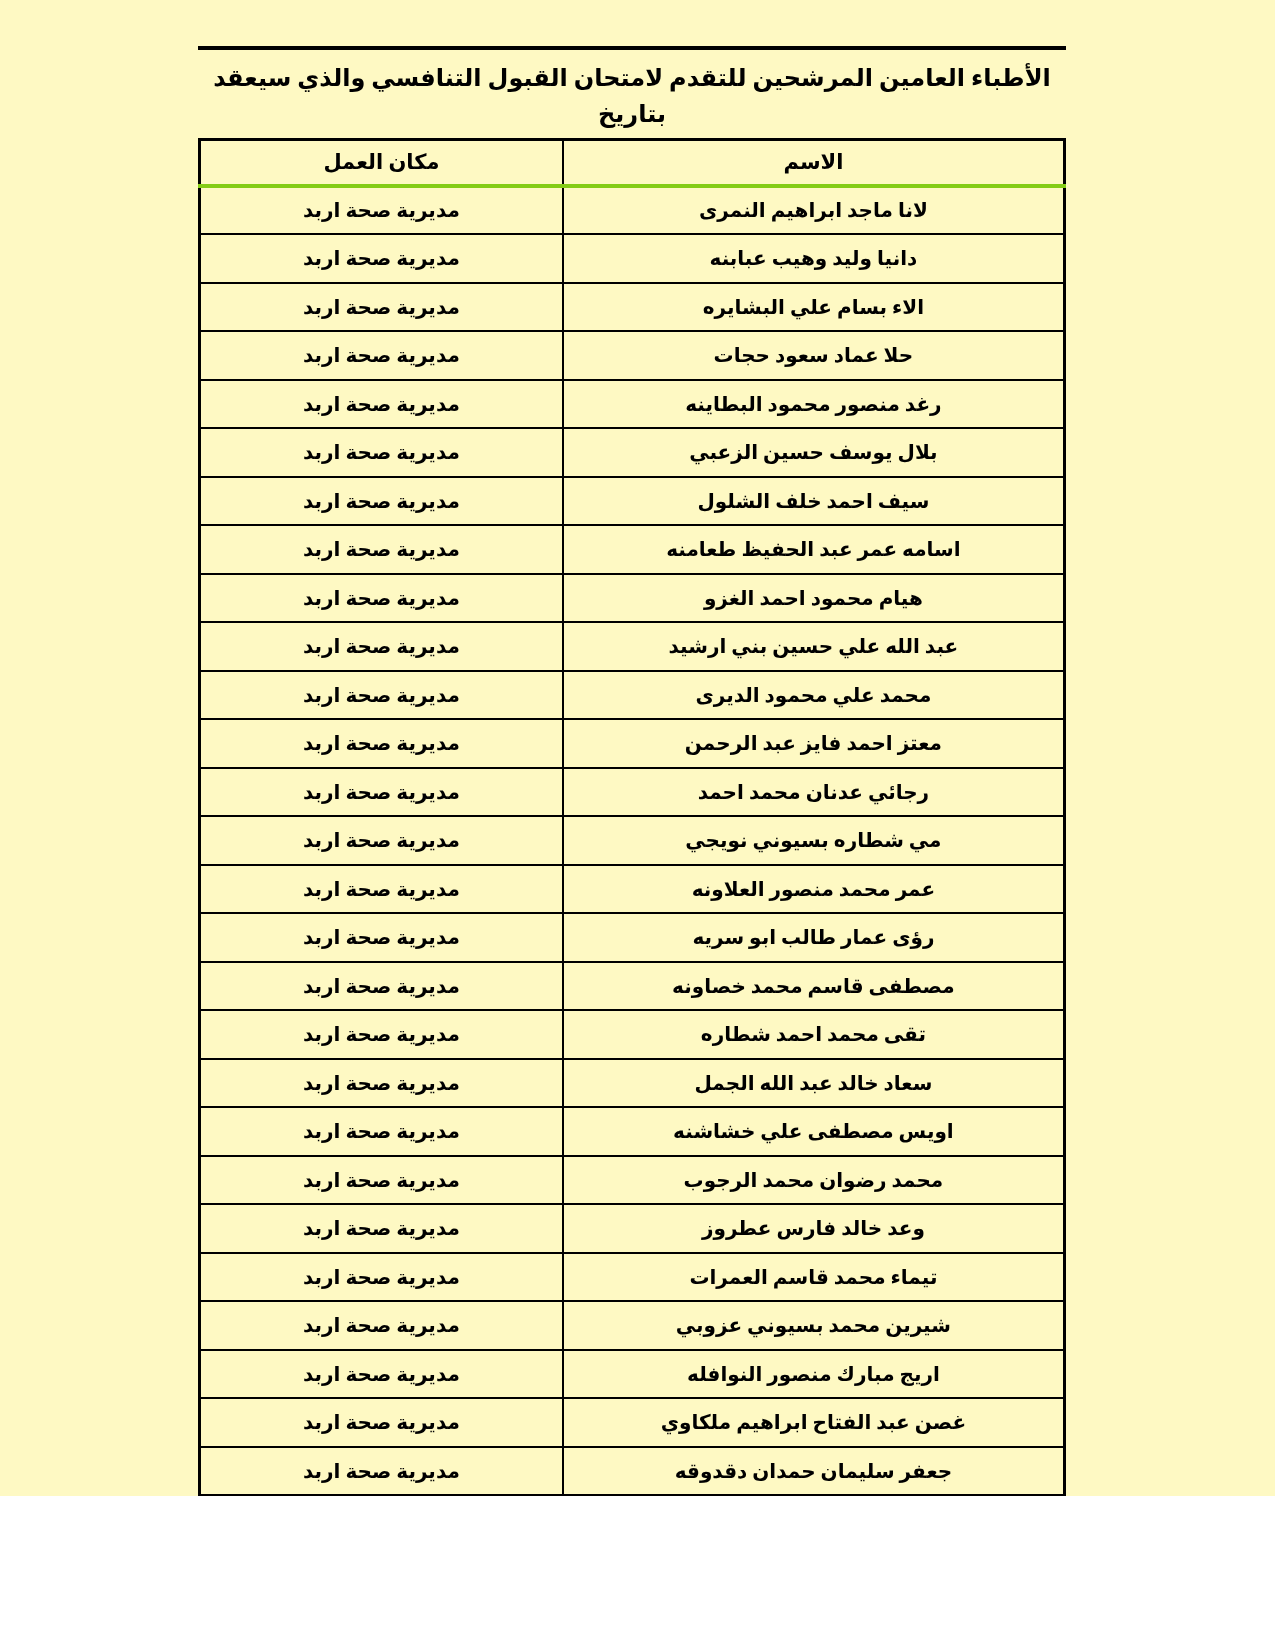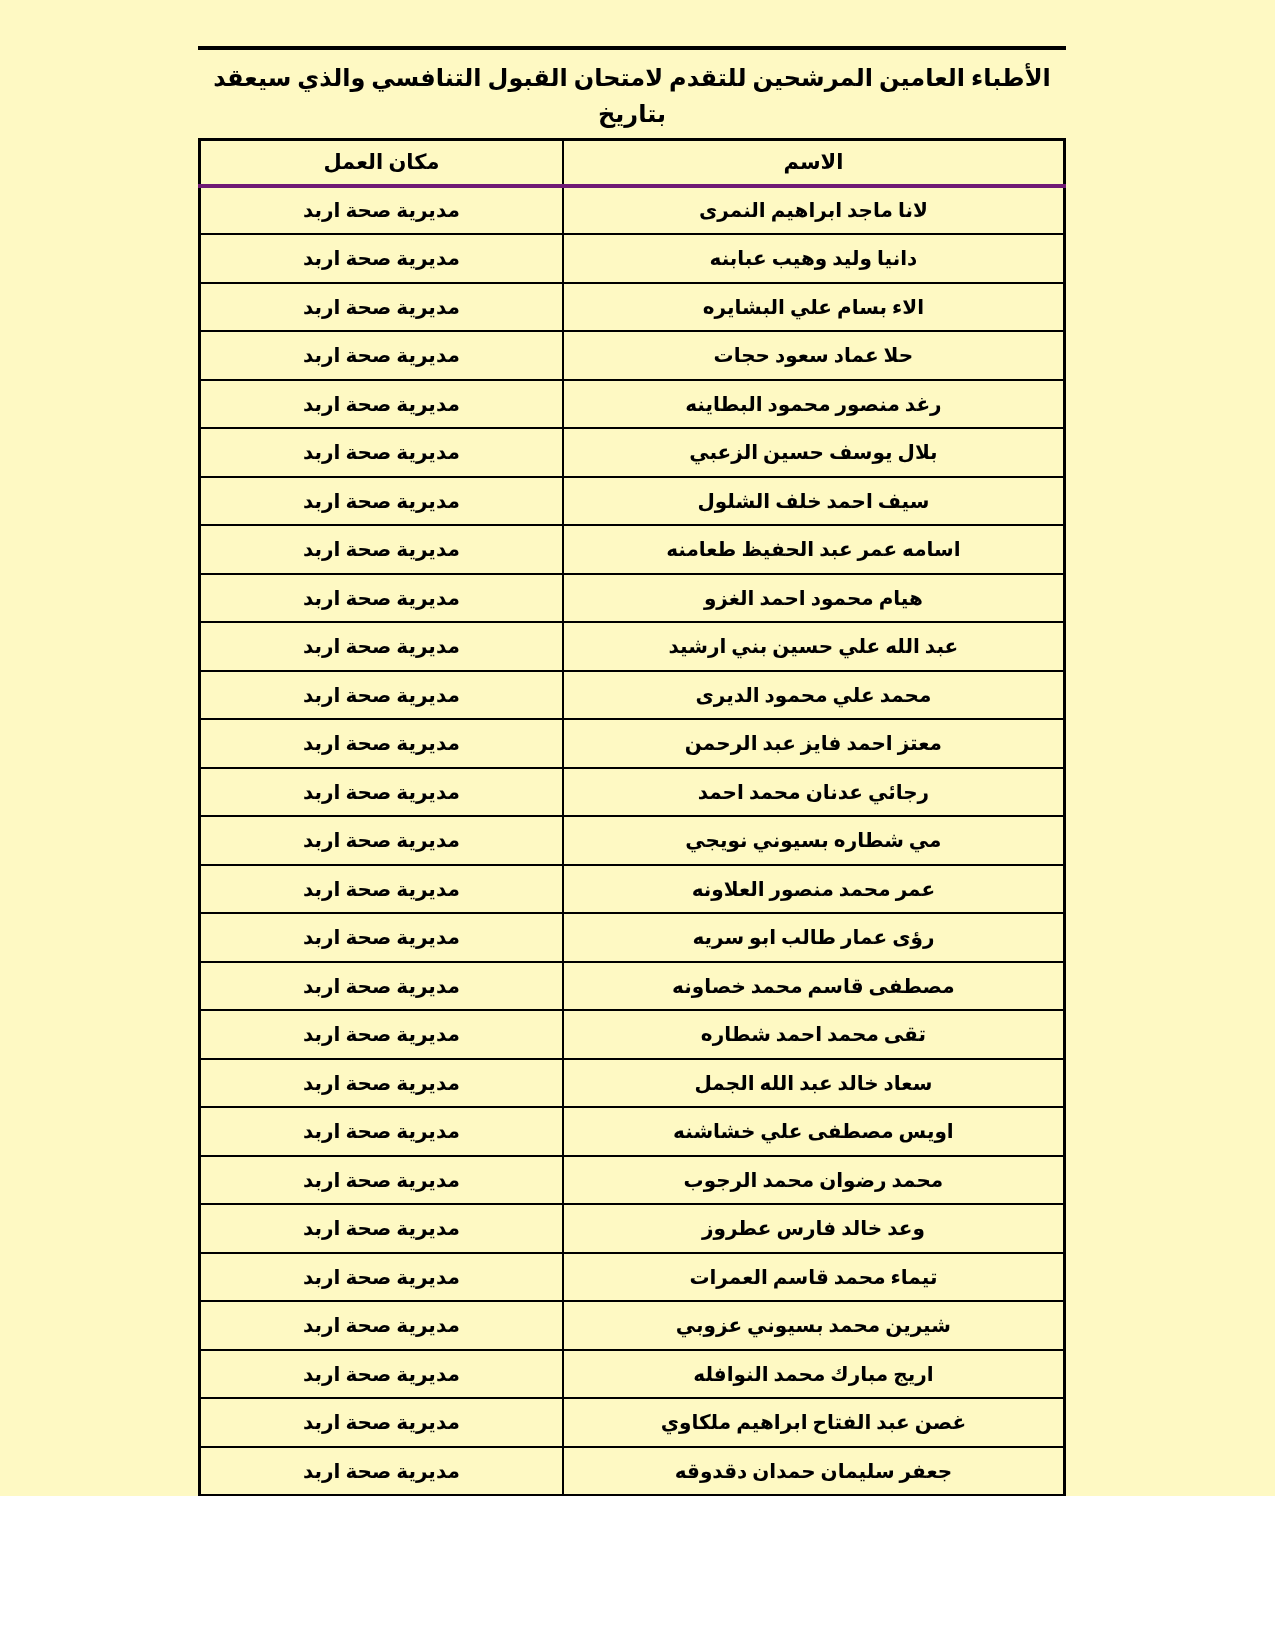--- a/index.html
+++ b/index.html
@@ -46,21 +46,21 @@
   table.candidates td {
     border: 2px solid #000000;
     text-align: center;
     vertical-align: middle;
     padding: 2px 6px;
   }
   table.candidates thead th {
     height: 46px;
     font-weight: bold;
     font-size: 21px;
-    border-bottom: 4px solid #701a75;
+    border-bottom: 4px solid #84cc16;
   }
   table.candidates tbody td {
     height: 48.5px;
     font-size: 20px;
     font-weight: bold;
   }
   col.col-name { width: 58%; }
   col.col-workplace { width: 42%; }
 </style>
 </head>
@@ -202,21 +202,21 @@
             <td>تيماء محمد قاسم العمرات</td>
             <td>مديرية صحة اربد</td>
           </tr>
 
           <tr>
             <td>شيرين محمد بسيوني عزوبي</td>
             <td>مديرية صحة اربد</td>
           </tr>
 
           <tr>
-            <td>اريج مبارك محمد النوافله</td>
+            <td>اريج مبارك منصور النوافله</td>
             <td>مديرية صحة اربد</td>
           </tr>
 
           <tr>
             <td>غصن عبد الفتاح ابراهيم ملكاوي</td>
             <td>مديرية صحة اربد</td>
           </tr>
 
           <tr>
             <td>جعفر سليمان حمدان دقدوقه</td>

